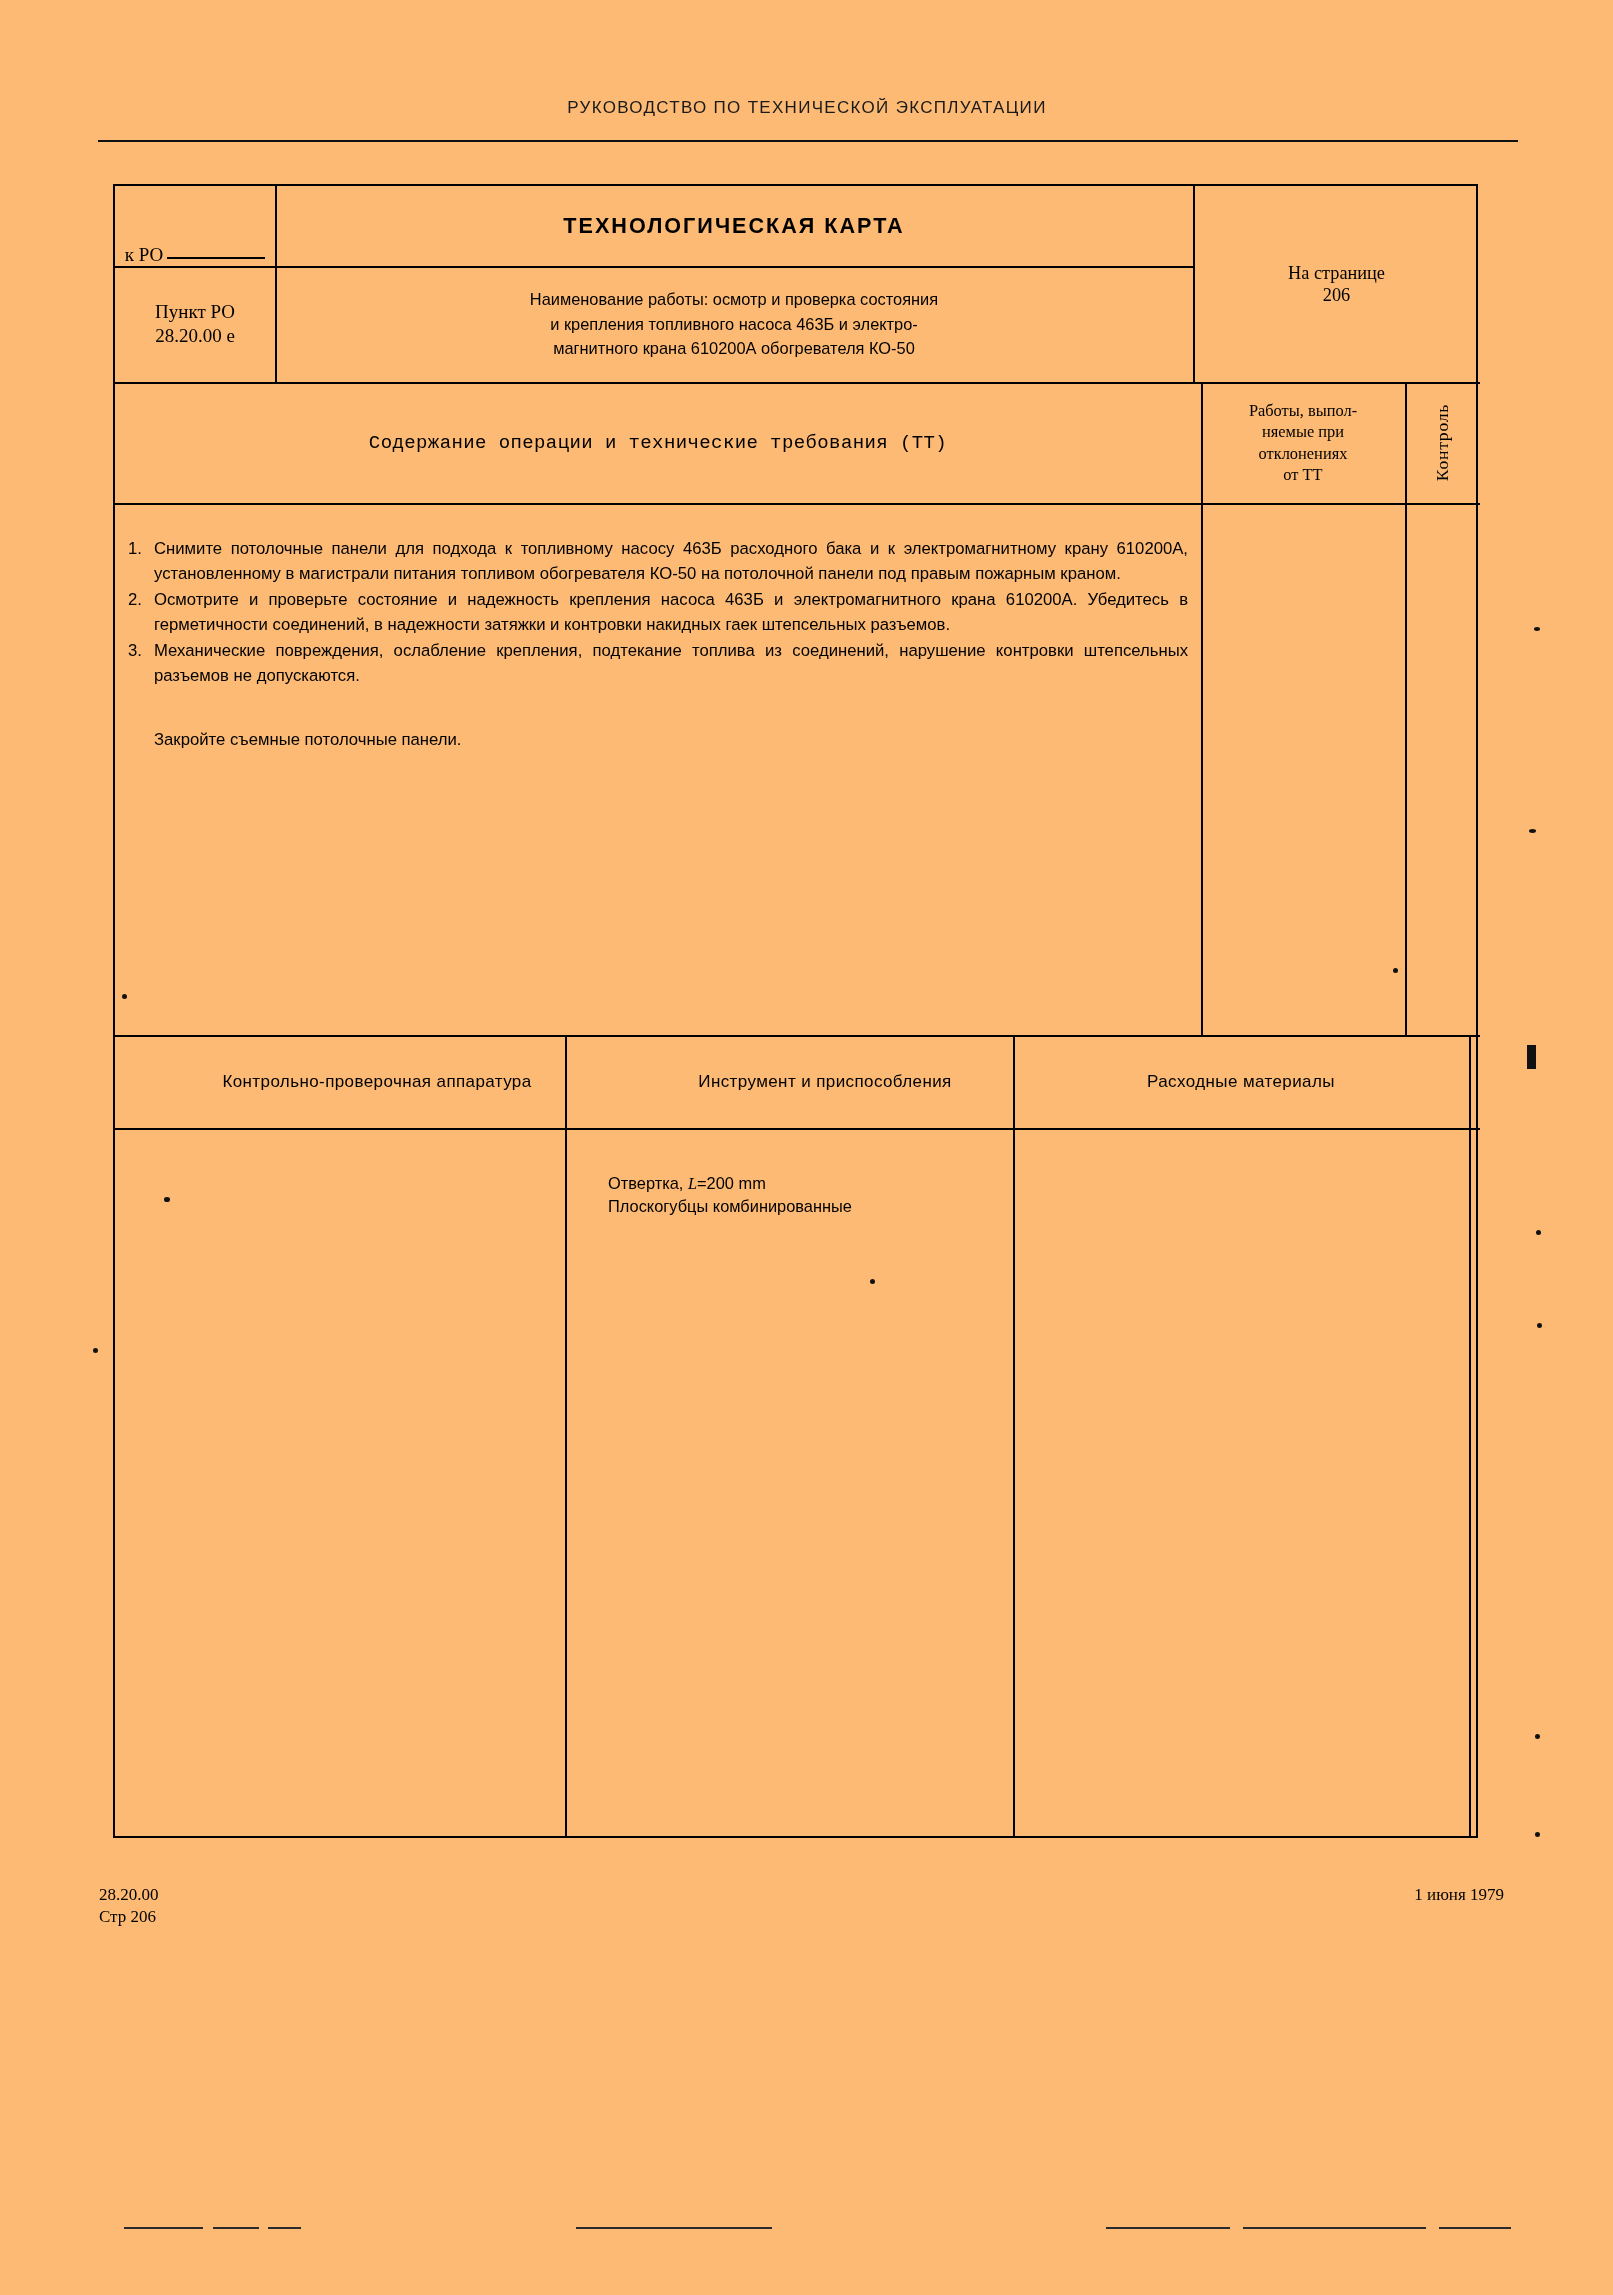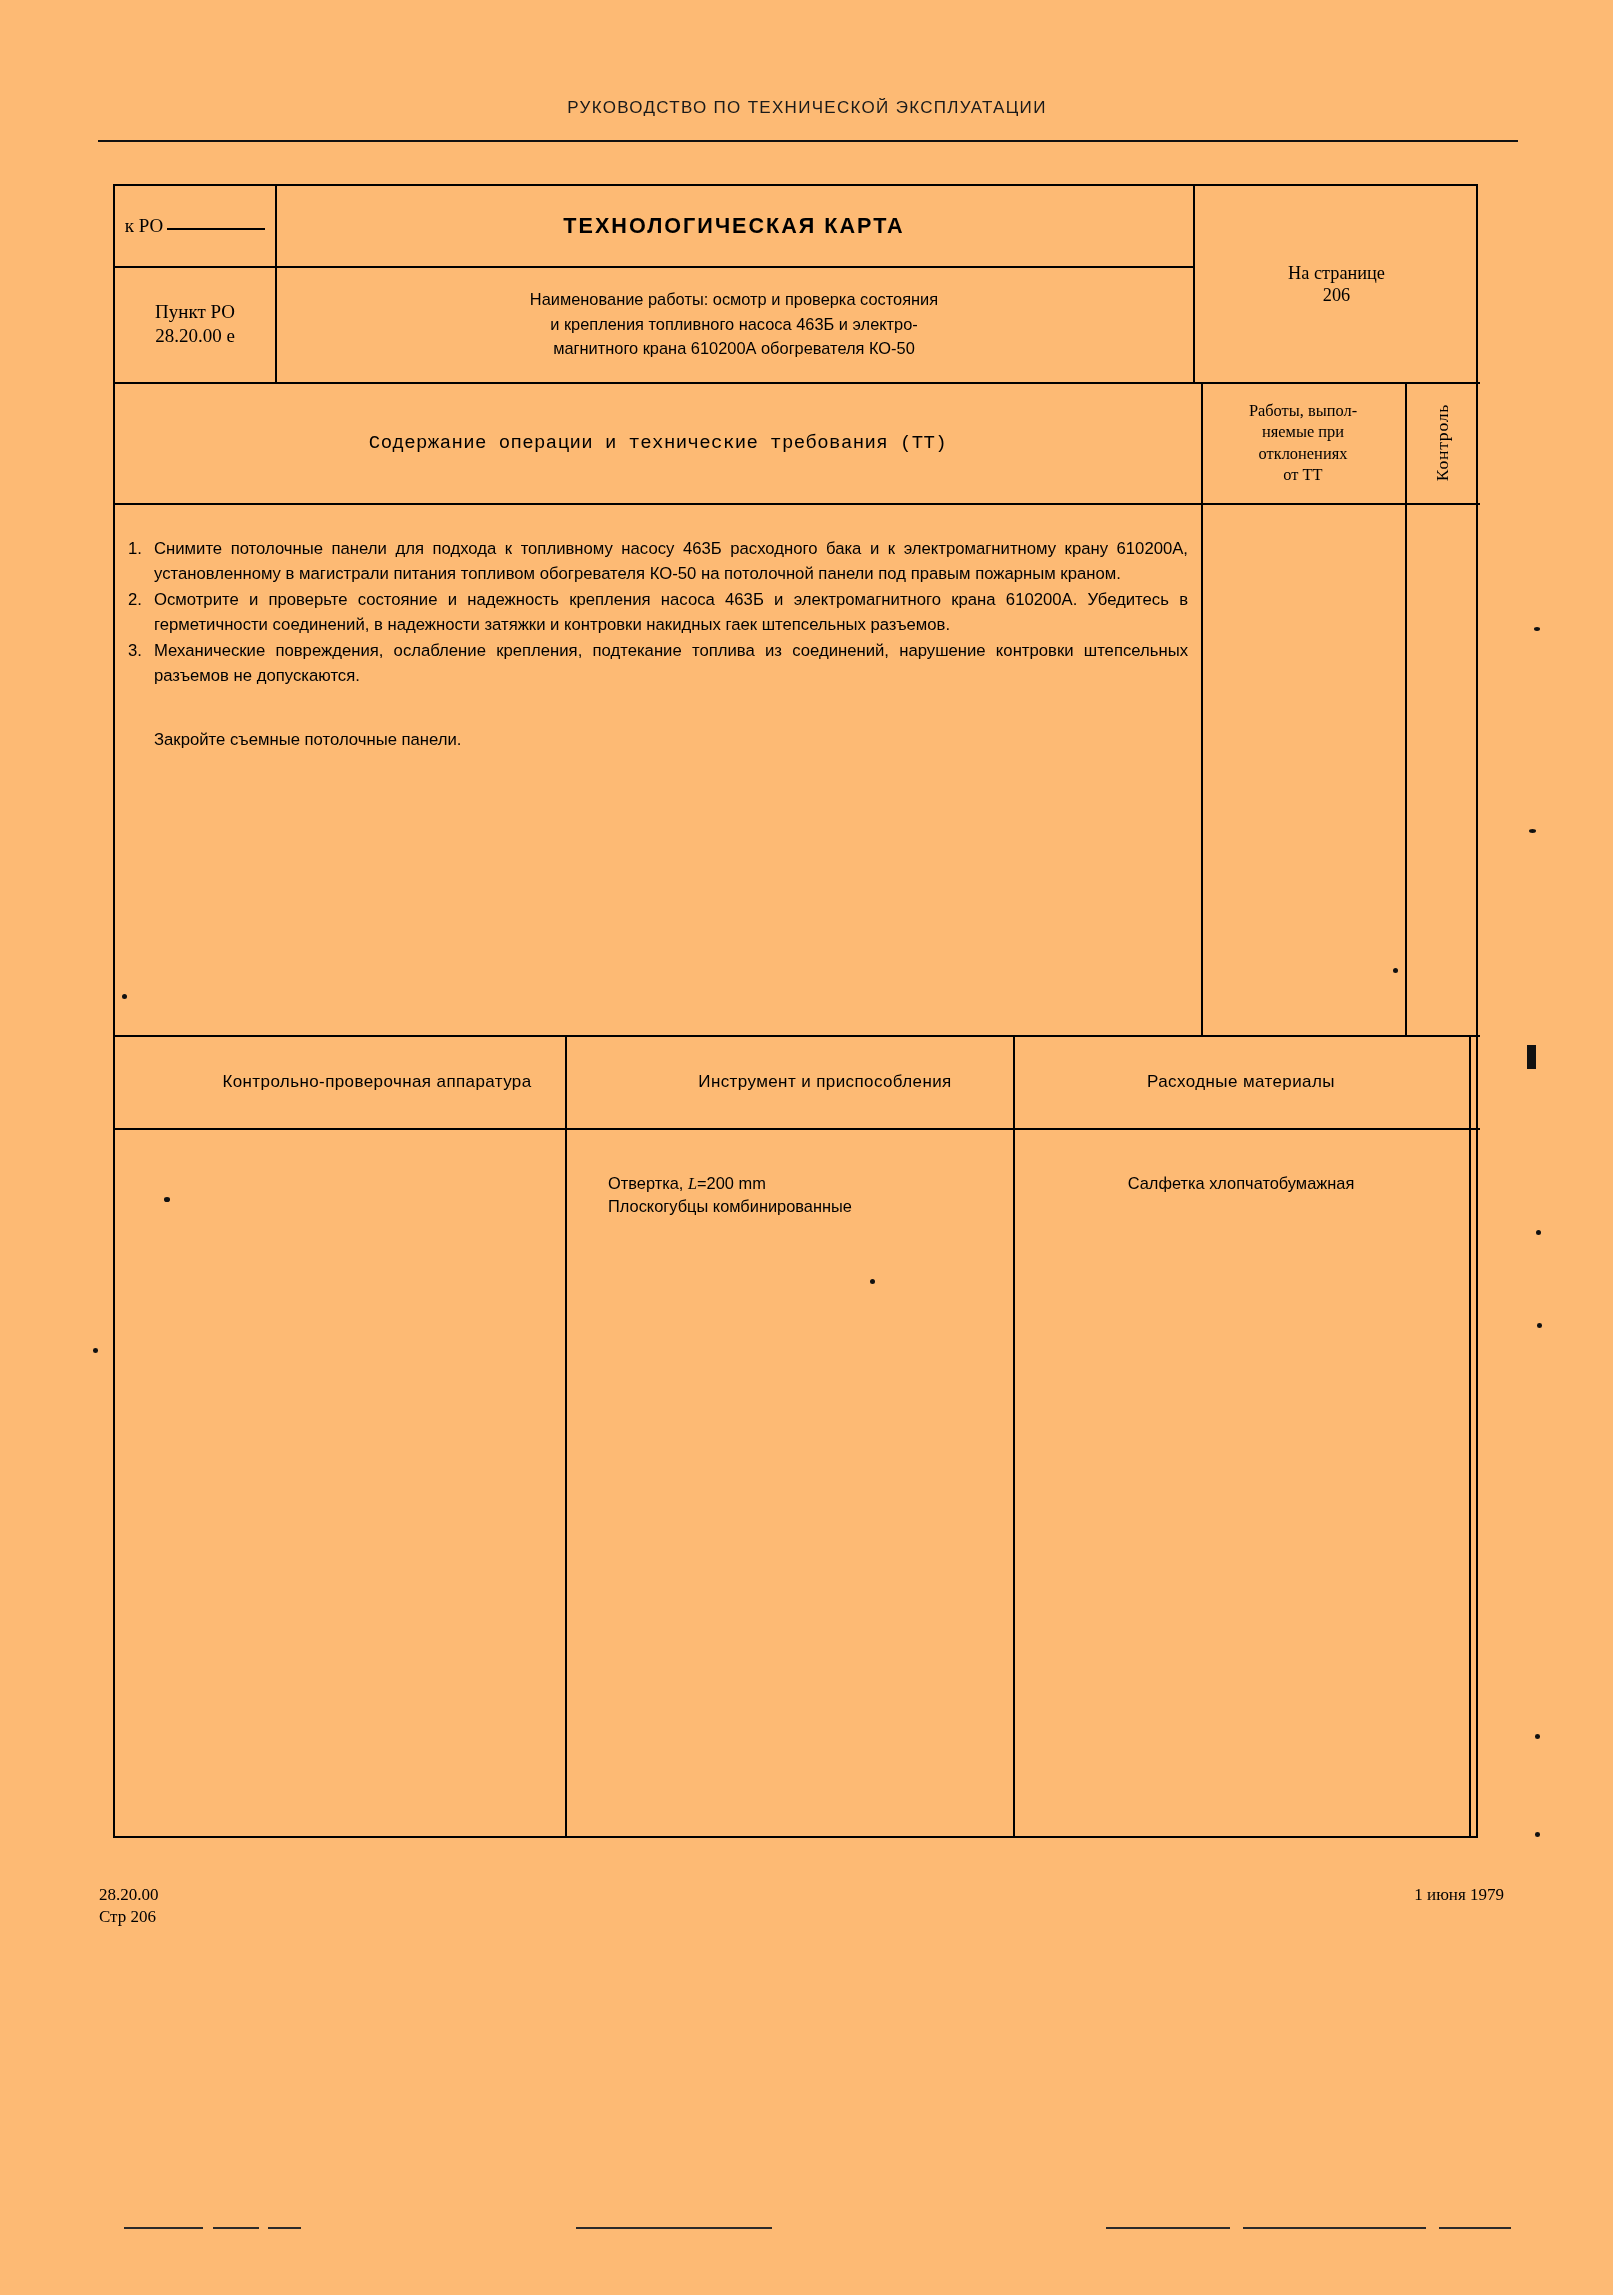--- a/index.html
+++ b/index.html
@@ -249,21 +249,21 @@
     <div class="vline" style="left:1290px; top:196px; height:653px;"></div>
 
     <div class="hline" style="left:0px; top:849px; width:1365px;"></div>
 
     <div class="hline" style="left:0px; top:942px; width:1365px;"></div>
 
     <div class="vline" style="left:450px; top:849px; height:803px;"></div>
     <div class="vline" style="left:898px; top:849px; height:803px;"></div>
     <div class="vline" style="left:1354px; top:849px; height:803px;"></div>
 
-    <div class="cell c-center" style="left:0px; top:0px; width:160px; height:80px;">
+    <div class="cell c-center" style="left:0px; top:0px; width:160px; height:80px;align-items:flex-end;">
       <div class="k-ro">
         <span>к РО</span><span class="rule"></span>
       </div>
     </div>
 
     <div class="cell c-center" style="left:160px; top:0px; width:918px; height:80px;">
       <div class="tk-title">ТЕХНОЛОГИЧЕСКАЯ  КАРТА</div>
     </div>
 
     <div class="cell c-center" style="left:0px; top:80px; width:160px; height:116px;">
@@ -315,23 +315,20 @@
       <span>Расходные   материалы</span>
     </div>
 
     <div class="bsec-body" style="left:0px; top:942px; width:450px; height:710px; padding:46px 15.7px 0 15.7px;"></div>
 
     <div class="bsec-body" style="left:450px; top:942px; width:448px; height:710px; padding:44px 0 0 43px;">
       <div><span>Отвертка, </span><span class="ital">L</span><span>=200 mm</span></div>
       <div>Плоскогубцы комбинированные</div>
     </div>
 
-    <div class="bsec-body ctr" style="left:898px; top:942px; width:456px; height:710px; padding:44px 6.5px 0 6.5px;">
-      <div>Салфетка хлопчатобумажная</div>
-    </div>
 
   </div>
 
   <div class="body-list">
 
     <div class="li">
       <span class="num">1.</span>
       <span>Снимите потолочные панели для подхода к топливному насосу 463Б расходного бака и к электромагнитному крану 610200А, установленному в магистрали питания топливом обогревателя КО-50 на потолочной панели под правым пожарным краном.</span>
     </div>
 

